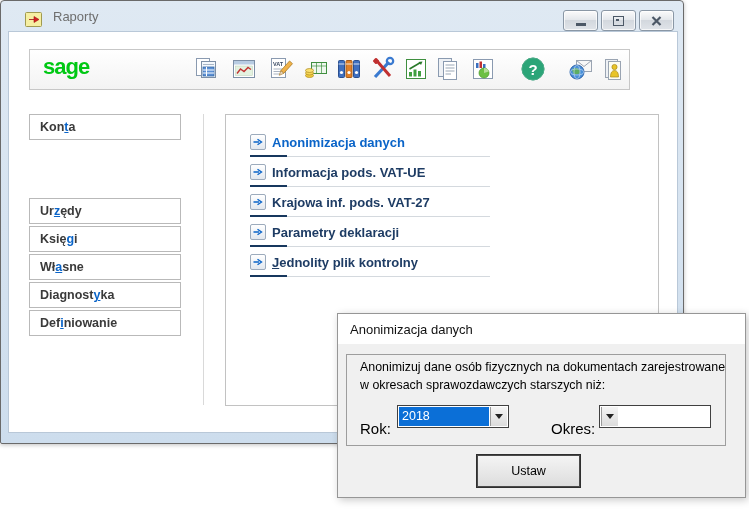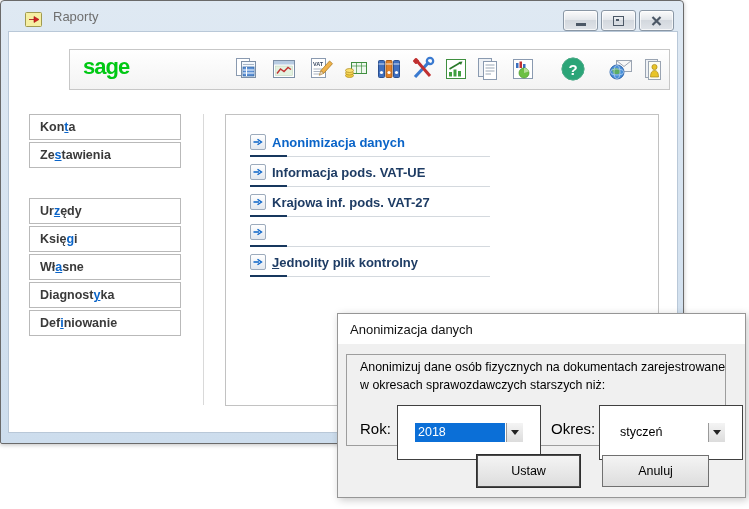--- a/index.html
+++ b/index.html
@@ -32,21 +32,21 @@
   .minbar{width:10px;height:3px;background:#4c5866;margin-top:8px;border:0;}
   .maxbox{width:9px;height:8px;border:1px solid #4c5866;position:relative;}
   .maxbox::after{content:"";position:absolute;left:2px;top:2px;width:3px;height:2px;background:#4c5866;}
   .client{
     position:absolute;left:7px;top:30px;width:668px;height:400px;
     background:#ffffff;border:1px solid #b9c8d8;
   }
   
   .toolbar{
     position:absolute;left:20px;top:17px;width:599px;height:39px;
-    border:1px solid #c7c7c7;background:linear-gradient(#ffffff,#f3f3f3);margin-left:40px;
+    border:1px solid #c7c7c7;background:linear-gradient(#ffffff,#f3f3f3);
   }
   .sage-logo{
     position:absolute;left:13px;top:4px;font-size:22px;font-weight:bold;
     color:#00c814;letter-spacing:-1px;
   }
   .tool{
     position:absolute;top:6px;width:26px;height:26px;border:0;background:transparent;
     padding:0;cursor:default;
   }
   .tool svg{display:block;}
@@ -93,21 +93,21 @@
   .dlg-titlebar{position:absolute;left:0;top:0;right:0;height:30px;background:#ffffff;}
   .dlg-title{position:absolute;left:12px;top:8px;font-size:13px;color:#111;}
   .groupbox{
     position:absolute;left:8px;top:40px;width:378px;height:90px;
     border:1px solid #9d9d9d;
   }
   .desc{position:absolute;left:13px;font-size:12.4px;color:#000;white-space:nowrap;}
   .fld-label{position:absolute;font-size:15px;color:#000;margin-top:12px;}
   .combo{
     position:absolute;width:110px;height:21px;background:#ffffff;
-    border:1px solid #404040;cursor:default;display:flex;padding:16px;
+    border:1px solid #404040;cursor:default;display:flex;padding:0;
   }
   .combo .val{
     flex:1;font-size:12.5px;line-height:19px;padding:0 3px;text-align:left;
     overflow:hidden;white-space:nowrap;color:#000;margin:1px 0 1px 1px;
   }
   .combo .val.selected{background:#0b6fd7;color:#ffffff;}
   .combo-btn{
     width:17px;border:1px solid #9a9a9a;border-right:0;border-top:0;border-bottom:0;
     background:linear-gradient(#f4f4f4,#dcdcdc);margin:1px;
     display:flex;align-items:center;justify-content:center;padding:0;cursor:default;
@@ -278,23 +278,20 @@
           <rect x="5.5" y="3.5" width="12" height="18" fill="#eef1f5" stroke="#9aa4b2"></rect>
           <rect x="8.5" y="5.5" width="12" height="18" fill="#fdfdf2" stroke="#9aa4b2"></rect>
           <circle cx="14.5" cy="11" r="2.6" fill="#e8c428" stroke="#a8881a" stroke-width="0.7"></circle>
           <path d="M10.5 21 Q10.5 14.5 14.5 14.5 Q18.5 14.5 18.5 21 Z" fill="#e8c428" stroke="#a8881a" stroke-width="0.7"></path>
         </svg>
       </button>
     </div>
 
     <button class="side-btn" style="top:82px">
       <span>Kon</span><span class="accel-blue">t</span><span>a</span>
-    </button>
-    <button class="side-btn" style="top:110px">
-      <span>Ze</span><span class="accel-blue">s</span><span>tawienia</span>
     </button>
     <button class="side-btn" style="top:166px">
       <span>Ur</span><span class="accel-blue">z</span><span>ędy</span>
     </button>
     <button class="side-btn" style="top:194px">
       <span>Księ</span><span class="accel-blue">g</span><span>i</span>
     </button>
     <button class="side-btn" style="top:222px">
       <span>Wł</span><span class="accel-blue">a</span><span>sne</span>
     </button>
@@ -347,20 +344,21 @@
             <span class="l"></span>
           </span>
       </button>
 
       <button class="link-item" style="top:109px">
         <span class="arrow-box">
           <svg width="10" height="8" viewBox="0 0 10 8">
               <path d="M0.5 4 H6 M4.5 1.2 L8.5 4 L4.5 6.8" fill="none" stroke="#0a64c8" stroke-width="1.4"></path>
             </svg>
         </span>
+        <span class="link-label"><span>Parametry deklaracji</span><span class="accel-dark"></span><span></span></span>
         <span class="sep">
             <span class="d"></span>
             <span class="l"></span>
           </span>
       </button>
 
       <button class="link-item" style="top:139px">
         <span class="arrow-box">
           <svg width="10" height="8" viewBox="0 0 10 8">
               <path d="M0.5 4 H6 M4.5 1.2 L8.5 4 L4.5 6.8" fill="none" stroke="#0a64c8" stroke-width="1.4"></path>
@@ -389,22 +387,20 @@
     <span class="fld-label" style="left:13px;top:53px">Rok:</span>
     <div class="combo" style="left:50px;top:50px">
       <span class="val selected">2018</span>
       <button class="combo-btn">
         <span class="tri"></span>
       </button>
     </div>
 
     <span class="fld-label" style="left:204px;top:53px">Okres:</span>
     <div class="combo" style="left:252px;top:50px">
-      <span class="val">styczeń</span>
       <button class="combo-btn">
         <span class="tri"></span>
       </button>
     </div>
   </div>
 
   <button class="dlg-btn default" style="left:139px;width:103px">Ustaw</button>
-  <button class="dlg-btn" style="left:264px;width:107px">Anuluj</button>
 </div>
 
 </body></html>

